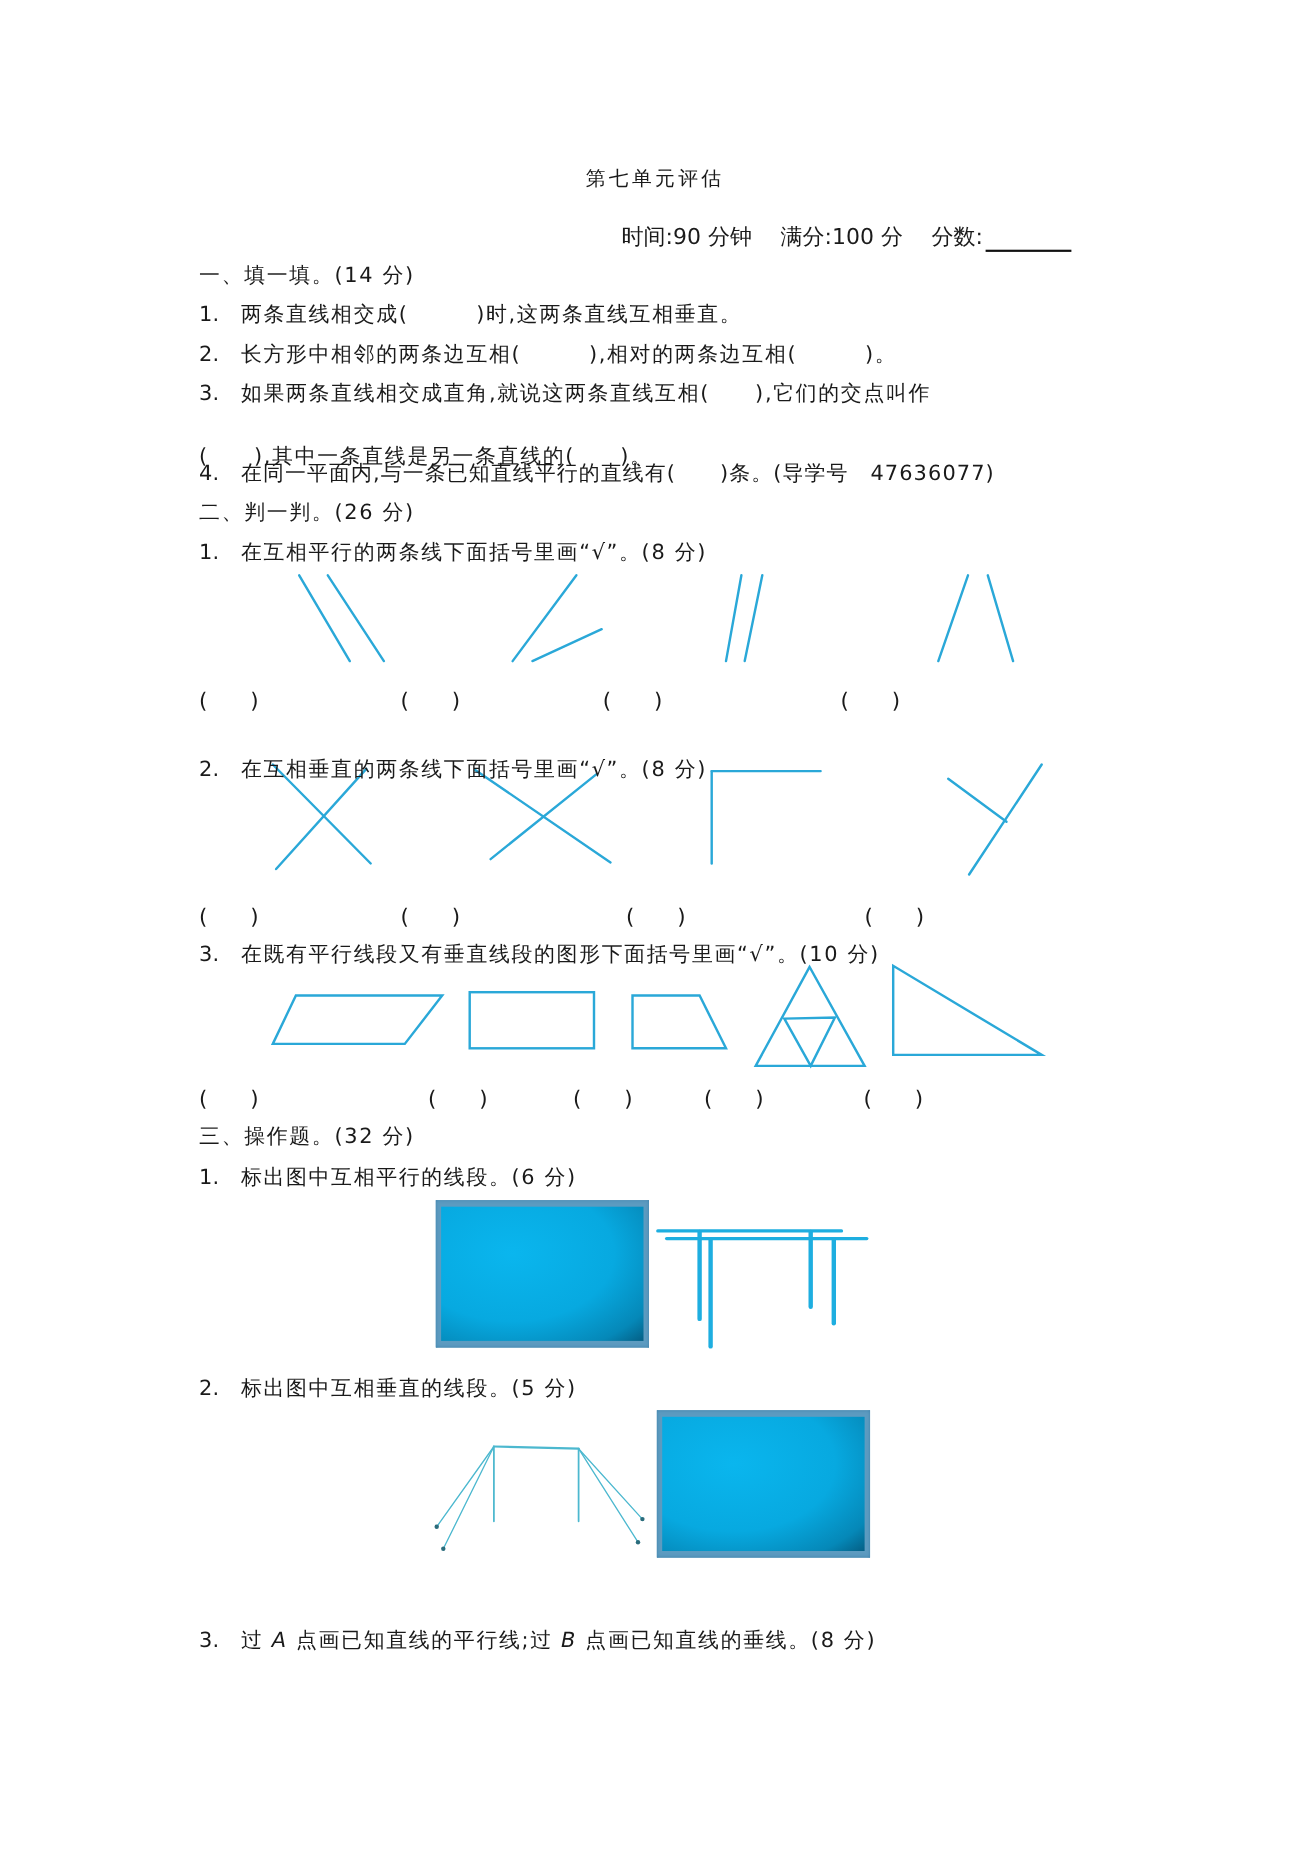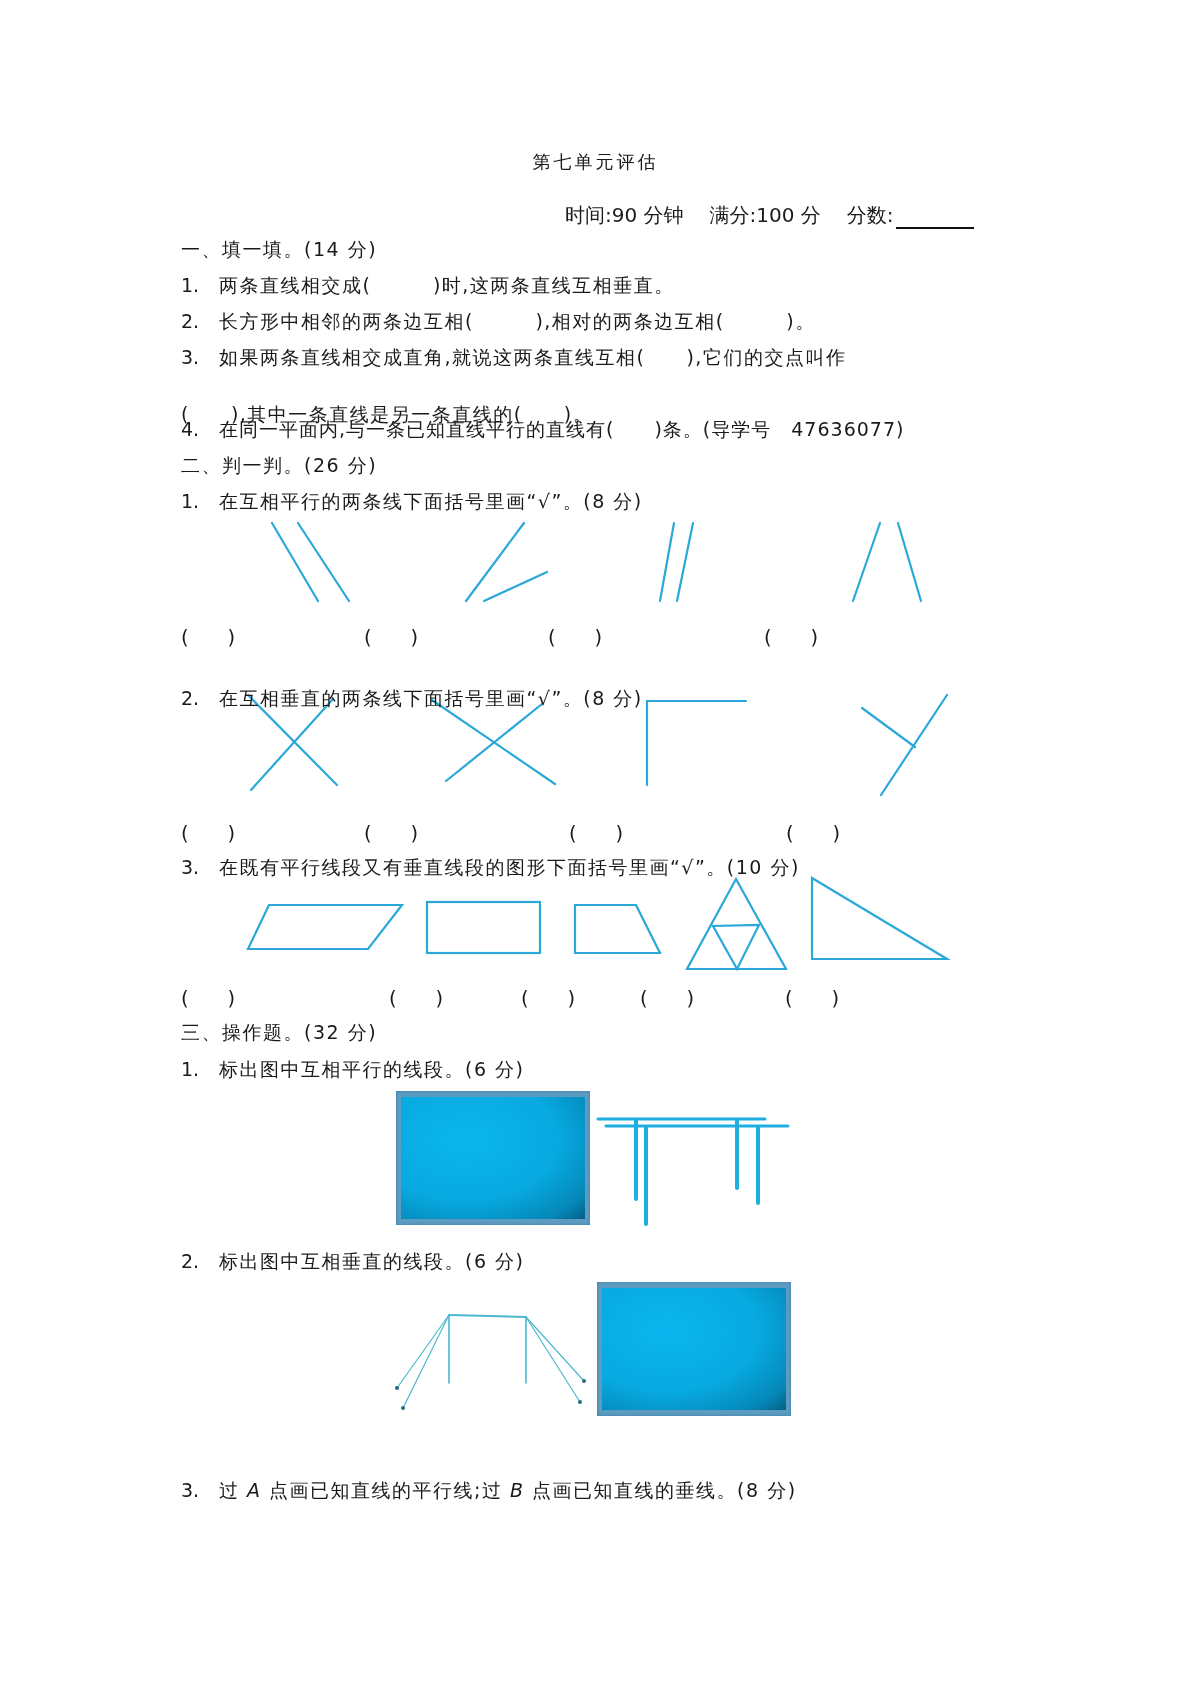--- a/index.html
+++ b/index.html
@@ -96,21 +96,21 @@
   <g stroke="#1eaee0" stroke-linecap="round">
     <line x1="8" y1="9" x2="175" y2="9" stroke-width="3"></line>
     <line x1="16" y1="16" x2="198" y2="16" stroke-width="3"></line>
     <line x1="46" y1="10" x2="46" y2="89" stroke-width="4"></line>
     <line x1="56" y1="17" x2="56" y2="114" stroke-width="4"></line>
     <line x1="147" y1="10" x2="147" y2="78" stroke-width="4"></line>
     <line x1="168" y1="17" x2="168" y2="93" stroke-width="4"></line>
   </g>
 </svg>
 
-<div class="abs line" style="top:1249px;"><span class="num">2.</span><span>标出图中互相垂直的线段。(6 分)</span></div>
+<div class="abs line" style="top:1249px;"><span class="num">2.</span><span>标出图中互相垂直的线段。(5 分)</span></div>
 
 <svg style="left:390px; top:1305px;" width="210" height="120" viewBox="0 0 210 120">
   <g stroke="#4cb8cf" fill="none" stroke-linecap="round">
     <line x1="59" y1="10" x2="136" y2="12" stroke-width="2"></line>
     <line x1="59" y1="10" x2="59" y2="78" stroke-width="1.6"></line>
     <line x1="136" y1="12" x2="136" y2="78" stroke-width="1.6"></line>
     <line x1="59" y1="10" x2="7" y2="83" stroke-width="1.2"></line>
     <line x1="59" y1="10" x2="13" y2="103" stroke-width="1.2"></line>
     <line x1="136" y1="12" x2="194" y2="76" stroke-width="1.2"></line>
     <line x1="136" y1="12" x2="190" y2="97" stroke-width="1.2"></line>

